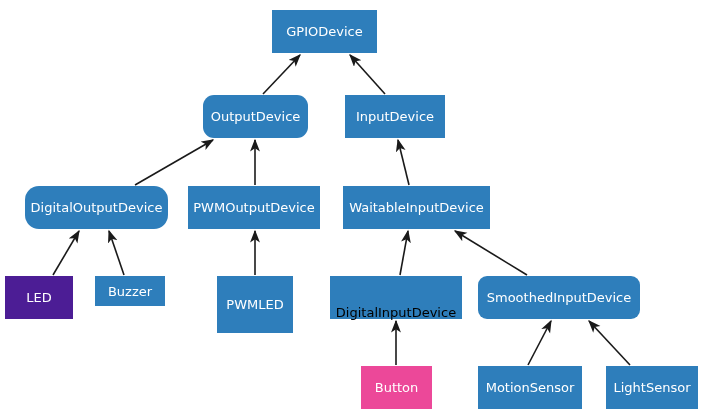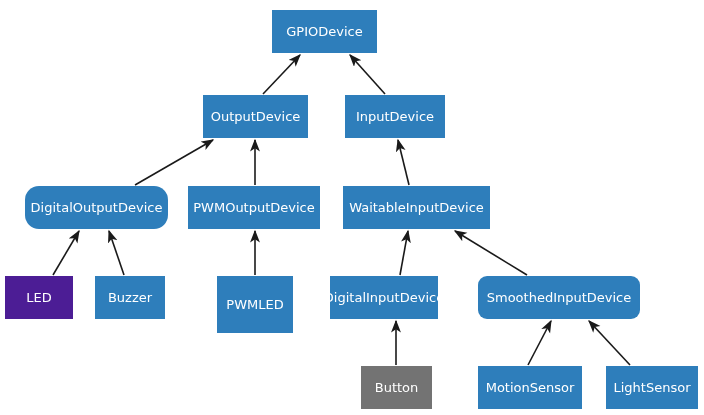--- a/index.html
+++ b/index.html
@@ -72,51 +72,51 @@
         <line x1="396" y1="365" x2="396" y2="321" stroke="#1a1a1a" stroke-width="1.6" marker-end="url(#arrowhead)"></line>
         <line x1="528" y1="365" x2="551" y2="321" stroke="#1a1a1a" stroke-width="1.6" marker-end="url(#arrowhead)"></line>
         <line x1="630" y1="365" x2="589" y2="321" stroke="#1a1a1a" stroke-width="1.6" marker-end="url(#arrowhead)"></line>
       </g>
   </svg>
 
   <div id="node-layer">
       <div class="node" style="left: 272px; top: 10px; width: 105px; height: 43px; background: rgb(46, 126, 187); color: rgb(255, 255, 255); font-size: 13px;">
         <span class="node-label">GPIODevice</span>
       </div>
-      <div class="node" style="left: 203px; top: 95px; width: 105px; height: 43px; background: rgb(46, 126, 187); color: rgb(255, 255, 255); font-size: 13px;">
+      <div class="node" style="left: 203px; top: 95px; width: 105px; height: 43px; background: rgb(46, 126, 187); color: rgb(255, 255, 255); font-size: 13px; border-radius: 11px;">
         <span class="node-label">OutputDevice</span>
       </div>
       <div class="node" style="left: 345px; top: 95px; width: 100px; height: 43px; background: rgb(46, 126, 187); color: rgb(255, 255, 255); font-size: 13px;">
         <span class="node-label">InputDevice</span>
       </div>
       <div class="node" style="left: 25px; top: 186px; width: 143px; height: 43px; background: rgb(46, 126, 187); color: rgb(255, 255, 255); font-size: 13px; border-radius: 14px;">
         <span class="node-label">DigitalOutputDevice</span>
       </div>
       <div class="node" style="left: 188px; top: 186px; width: 132px; height: 43px; background: rgb(46, 126, 187); color: rgb(255, 255, 255); font-size: 13px;">
         <span class="node-label">PWMOutputDevice</span>
       </div>
       <div class="node" style="left: 343px; top: 186px; width: 147px; height: 43px; background: rgb(46, 126, 187); color: rgb(255, 255, 255); font-size: 13px;">
         <span class="node-label">WaitableInputDevice</span>
       </div>
       <div class="node" style="left: 5px; top: 276px; width: 68px; height: 43px; background: #4c1d95; color: rgb(255, 255, 255); font-size: 13px;">
         <span class="node-label">LED</span>
       </div>
-      <div class="node" style="left: 95px; top: 276px; width: 70px; height: 43px; background: rgb(46, 126, 187); color: rgb(255, 255, 255); font-size: 13px;">
+      <div class="node" style="left: 95px; top: 276px; width: 70px; height: 30px; background: rgb(46, 126, 187); color: rgb(255, 255, 255); font-size: 13px;">
         <span class="node-label">Buzzer</span>
       </div>
       <div class="node" style="left: 217px; top: 276px; width: 76px; height: 57px; background: rgb(46, 126, 187); color: rgb(255, 255, 255); font-size: 13px;">
         <span class="node-label">PWMLED</span>
       </div>
-      <div class="node" style="left: 330px; top: 276px; width: 108px; height: 43px; background: rgb(46, 126, 187); color: #ffffff; font-size: 13px;">
+      <div class="node" style="left: 330px; top: 276px; width: 132px; height: 43px; background: rgb(46, 126, 187); color: #000000; font-size: 13px; align-items: flex-end;">
         <span class="node-label">DigitalInputDevice</span>
       </div>
       <div class="node" style="left: 478px; top: 276px; width: 162px; height: 43px; background: rgb(46, 126, 187); color: rgb(255, 255, 255); font-size: 13px; border-radius: 9px;">
         <span class="node-label">SmoothedInputDevice</span>
       </div>
-      <div class="node" style="left: 361px; top: 366px; width: 71px; height: 43px; background: #737373; color: rgb(255, 255, 255); font-size: 13px;">
+      <div class="node" style="left: 361px; top: 366px; width: 71px; height: 43px; background: #ec4899; color: rgb(255, 255, 255); font-size: 13px;">
         <span class="node-label">Button</span>
       </div>
       <div class="node" style="left: 478px; top: 366px; width: 104px; height: 43px; background: rgb(46, 126, 187); color: rgb(255, 255, 255); font-size: 13px;">
         <span class="node-label">MotionSensor</span>
       </div>
       <div class="node" style="left: 606px; top: 366px; width: 92px; height: 43px; background: rgb(46, 126, 187); color: rgb(255, 255, 255); font-size: 13px;">
         <span class="node-label">LightSensor</span>
       </div>
     </div>
 

